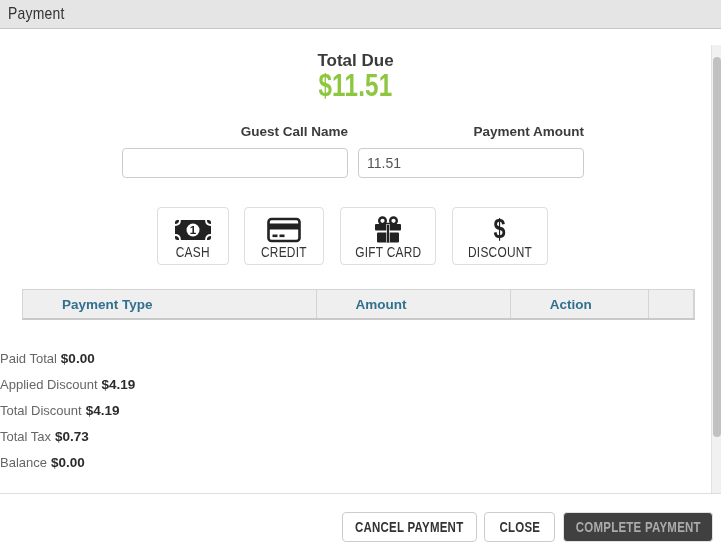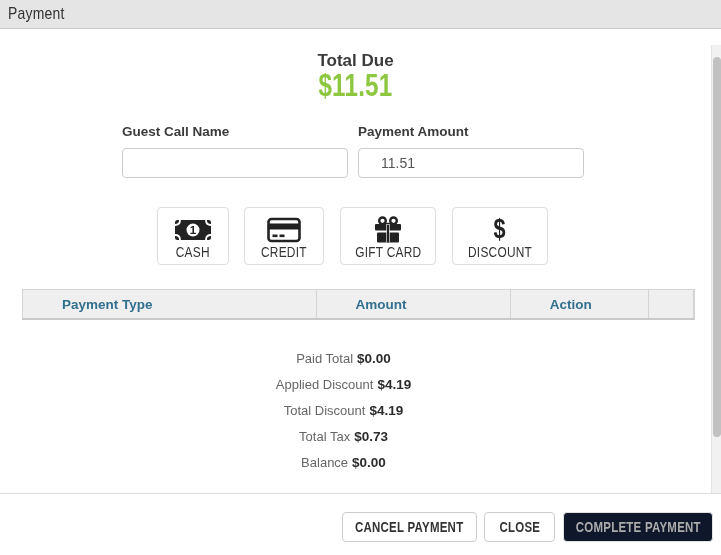--- a/index.html
+++ b/index.html
@@ -17,23 +17,23 @@
   .titlebar .title { position:absolute; left:8px; top:4px; font-size:17px; color:#333; }
 
   
   .total-label { position:absolute; left:0; top:51px; width:711px; text-align:center;
                  font-size:17px; font-weight:bold; color:#3b3b3b; }
   .total-amount { position:absolute; left:0; top:68px; width:711px; text-align:center;
                   font-size:31px; font-weight:bold; }
 
   
   .field { position:absolute; top:124px; }
-  .field .flabel { display:block; text-align:left; font-size:13.5px; font-weight:bold; color:#3b3b3b; margin-bottom:9px; }
+  .field .flabel { display:block; text-align:right; font-size:13.5px; font-weight:bold; color:#3b3b3b; margin-bottom:9px; }
   .field input { width:100%; height:30px; border:1px solid #ccc; border-radius:4px;
-                 padding:0 22px; font-size:14px; color:#555; outline:none;
+                 padding:0 8px; font-size:14px; color:#555; outline:none;
                  font-family:"Liberation Sans", sans-serif; background:#fff; }
   .field-guest { left:122px; width:226px; }
   .field-amount { left:358px; width:226px; }
 
   
   .pm-btn { position:absolute; top:207px; height:58px; background:#fff; border:1px solid #ddd;
             border-radius:4px; display:flex; flex-direction:column; align-items:center;
             justify-content:center; cursor:pointer; padding-top:4px; }
   .pm-btn .ic { height:27px; display:flex; align-items:center; justify-content:center; color:#222; }
   .pm-btn .pm-label { font-size:14.5px; color:#333; margin-top:1px; }
@@ -48,32 +48,32 @@
             display:flex; background:#efefef; border:1px solid #d4d4d4; border-bottom:2px solid #c9c9c9; }
   .ptable .th { height:100%; display:flex; align-items:center; padding-left:7px;
                 font-size:13.5px; font-weight:bold; color:#31708f; border-right:1px solid #d4d4d4;margin-left:32px; }
   .th-type { width:325px; }
   .th-amount { width:201px; }
   .th-action { width:131px; }
   .th-spacer { width:14px; border-right:none; padding-left:0; }
 
   
   .summary { position:absolute; left:0; top:347px; width:687px; }
-  .srow { height:26px; text-align:center; font-size:13px; color:#666; line-height:24px; }
+  .srow { height:26px; text-align:left; font-size:13px; color:#666; line-height:24px; }
   .srow .sval { font-weight:bold; color:#2b2b2b; font-size:13.5px; margin-left:4px; }
 
   
   .footer { position:absolute; left:0; top:493px; width:721px; height:62px; border-top:1px solid #ddd; background:#fff; }
   .fbtn { position:absolute; top:18px; height:30px; background:#fff; border:1px solid #ccc;
           border-radius:4px; font-size:14px; font-weight:bold; color:#333;
           display:flex; align-items:center; justify-content:center; cursor:pointer;
           font-family:"Liberation Sans", sans-serif; }
   .fbtn-cancel { left:342px; width:135px;align-items:center; }
   .fbtn-close { left:484px; width:71px; }
-  .fbtn-complete { left:563px; width:150px; background:#0f172a; border-color:#e2e2e2; color:#ababab; cursor:default; }
+  .fbtn-complete { left:563px; width:150px; background:#404040; border-color:#e2e2e2; color:#ababab; cursor:default; }
 
   
   .scrollbar { position:absolute; right:0; top:45px; width:10px; height:448px;
                background:#f1f1f1; border-left:1px solid #e2e2e2; }
   .scroll-thumb { position:absolute; left:1px; top:12px; width:8px; height:380px;
                   background:#c1c1c1; border-radius:4px; }
 </style>
 </head>
 <body>
 

